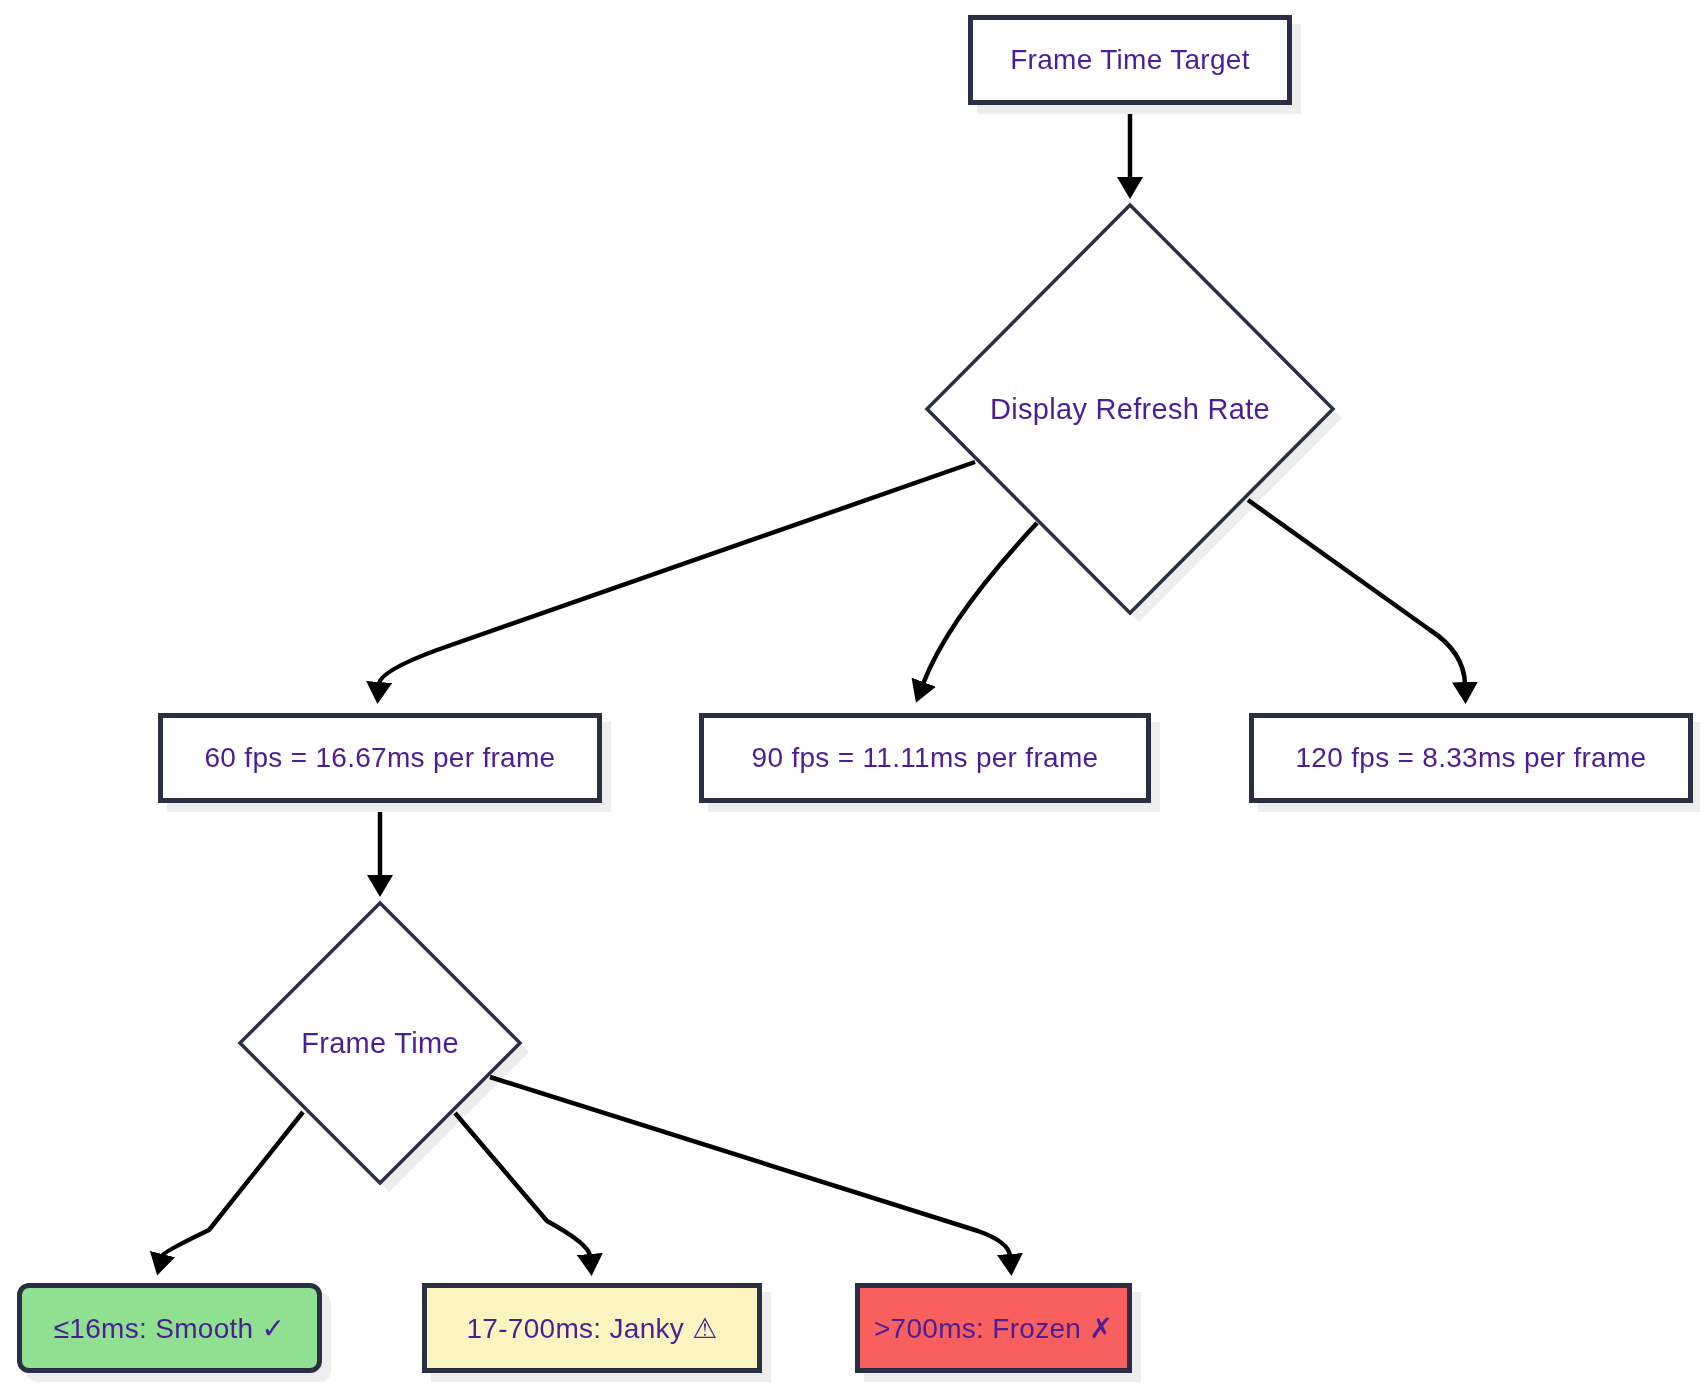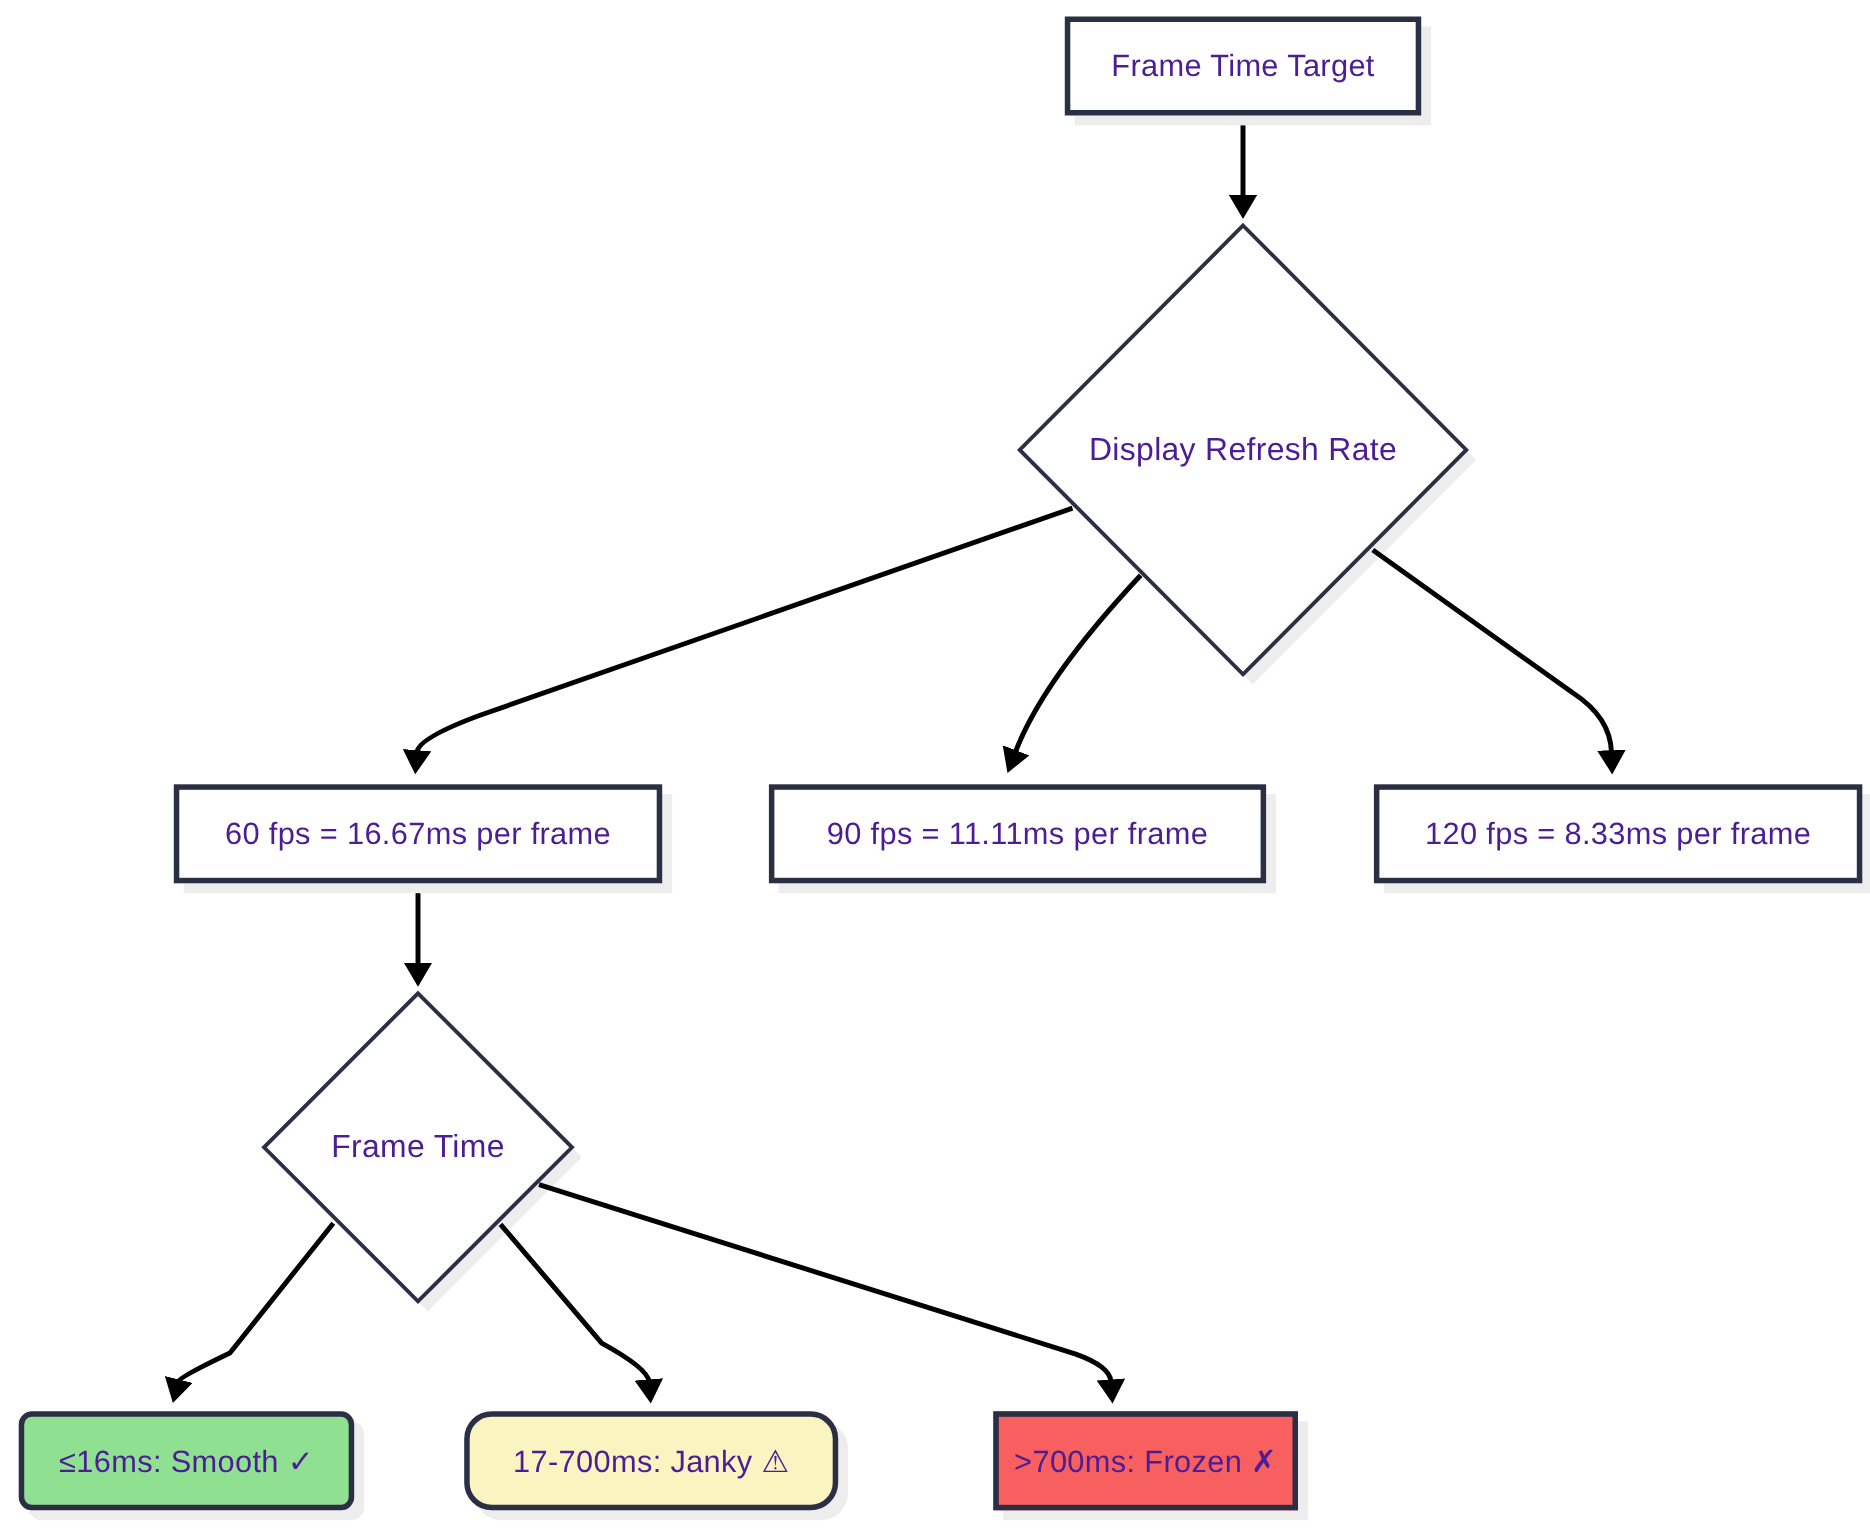--- a/index.html
+++ b/index.html
@@ -22,22 +22,22 @@
     font-weight:500;
     letter-spacing:0.3px;
     box-shadow:9px 9px 0 #ededed;
     white-space:nowrap;
   }
   .node.start    {left:968px; top:15px;  width:324px;height:90px;}
   .node.fps60    {left:158px; top:713px; width:444px;height:90px;}
   .node.fps90    {left:699px; top:713px; width:452px;height:90px;}
   .node.fps120   {left:1249px;top:713px; width:444px;height:90px;}
   .node.smooth   {left:17px;  top:1283px;width:305px;height:90px;background:#90e092;border-radius:12px;}
-  .node.janky    {left:422px; top:1283px;width:340px;height:90px;background:#faf4c0;border-radius:25px;}
-  .node.frozen   {left:903px; top:1283px;width:277px;height:90px;background:#f85f5f;}
+  .node.janky    {left:422px; top:1283px;width:340px;height:90px;background:#faf4c0;}
+  .node.frozen   {left:855px; top:1283px;width:277px;height:90px;background:#f85f5f;}
   .diamond-label{
     position:absolute;
     display:flex;align-items:center;justify-content:center;
     font-size:29px;
     font-weight:500;
     letter-spacing:0.3px;
     white-space:nowrap;
   }
   .diamond-label.d1{left:927px;top:389px;width:406px;height:40px;}
   .diamond-label.d2{left:240px;top:1023px;width:280px;height:40px;}

